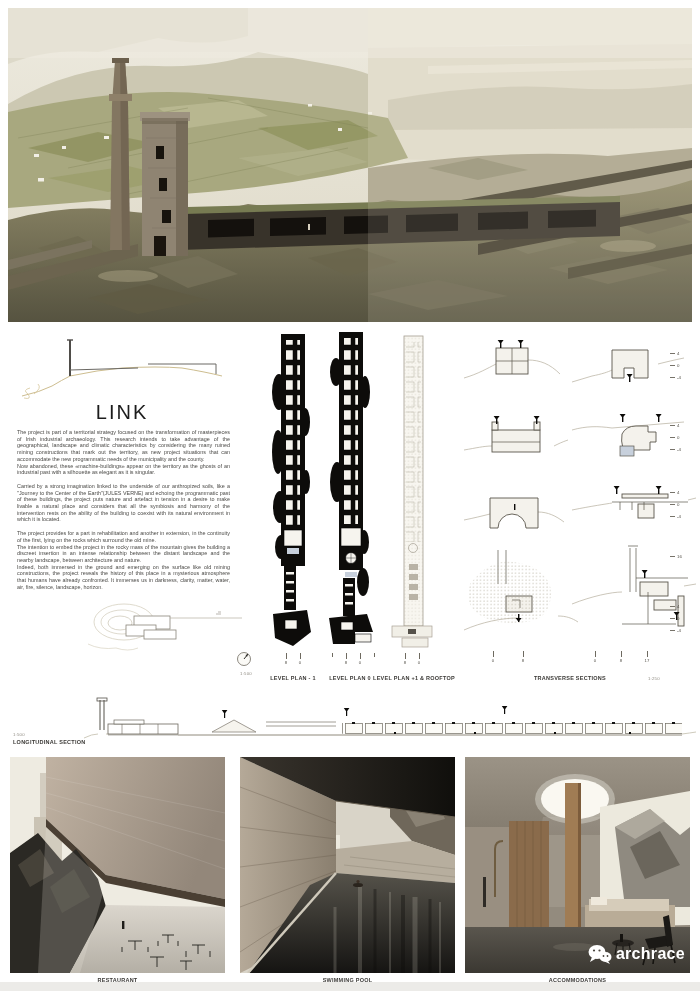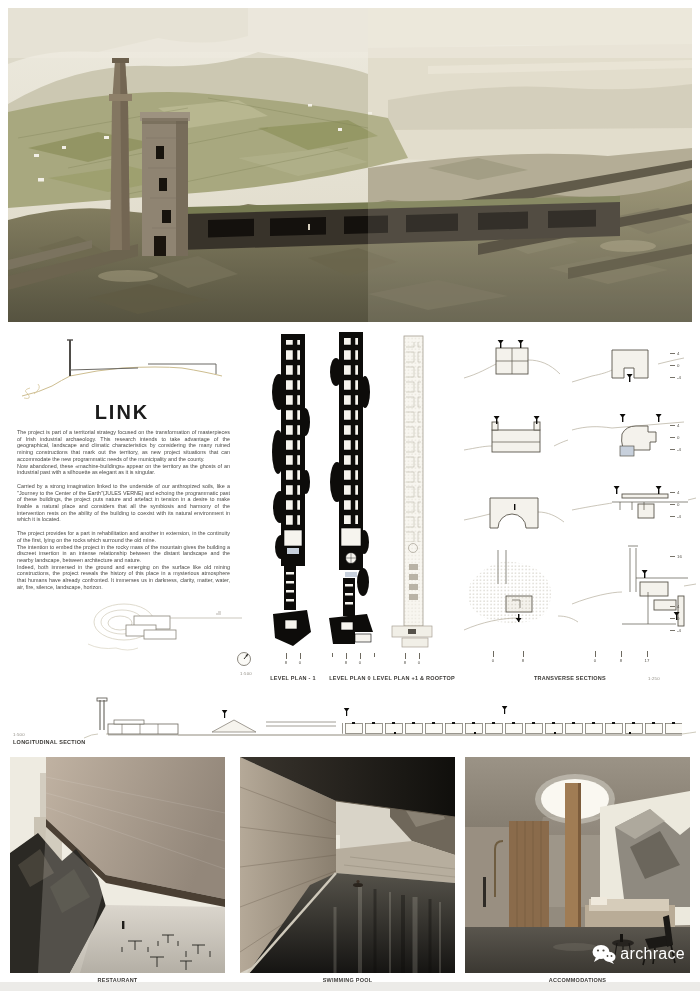--- a/index.html
+++ b/index.html
@@ -1,32 +1,32 @@
 <!DOCTYPE html>
 <html><head>
 <meta charset="utf-8">
 <style>
   html,body{margin:0;padding:0;background:#fff;font-family:"Liberation Sans",sans-serif;}
   #board{position:relative;width:700px;height:991px;background:#fff;overflow:hidden;}
   .abs{position:absolute;}
   .lbl{position:absolute;font-size:5.5px;font-weight:700;color:#3b3936;letter-spacing:.25px;text-align:center;white-space:nowrap;}
   .sc{position:absolute;font-size:4.3px;color:#8f8b82;letter-spacing:.2px;white-space:nowrap;}
-  #link-title{position:absolute;left:12px;top:401px;width:220px;text-align:center;font-size:20px;font-weight:700;letter-spacing:2px;color:#1c1c1c;}
+  #link-title{position:absolute;left:12px;top:401px;width:220px;text-align:center;font-size:20px;font-weight:400;letter-spacing:2px;color:#1c1c1c;}
   #essay{position:absolute;left:17px;top:429px;width:213px;font-size:5.4px;line-height:6.7px;color:#4b4a47;text-align:justify;}
   #essay p{margin:0 0 7px 0;white-space:pre-line;}
   .tickbar{position:absolute;display:flex;}
   .tick{display:flex;flex-direction:column;align-items:center;width:14px;}
   .tick i{width:1px;height:6px;background:#6e6a60;}
   .tick b{font-weight:400;font-size:4.3px;color:#55524a;margin-top:1px;font-style:normal;}
   .lvl{position:absolute;left:670px;display:flex;align-items:center;gap:2px;}
   .lvl i{width:5px;height:1px;background:#77736a;}
   .lvl b{font-weight:400;font-size:4.4px;color:#55524a;}
   .render{position:absolute;top:757px;height:216px;overflow:hidden;background:#ddd8cc;}
   #logo{position:absolute;right:5px;bottom:9px;display:flex;align-items:center;gap:4px;}
-  #logo span{color:#fff;font-size:16px;font-weight:400;letter-spacing:.3px;}
+  #logo span{color:#fff;font-size:16px;font-weight:700;letter-spacing:.3px;}
   #bottom-edge{position:absolute;left:0;top:982px;width:700px;height:9px;background:#ecebe8;}
 </style>
 </head>
 <body>
 
 <div id="board">
 
   <svg class="abs" style="left:8px;top:8px" width="684" height="314" viewBox="0 0 684 314">
     <defs>
       <linearGradient id="gsky" x1="0" y1="0" x2="0" y2="1">

